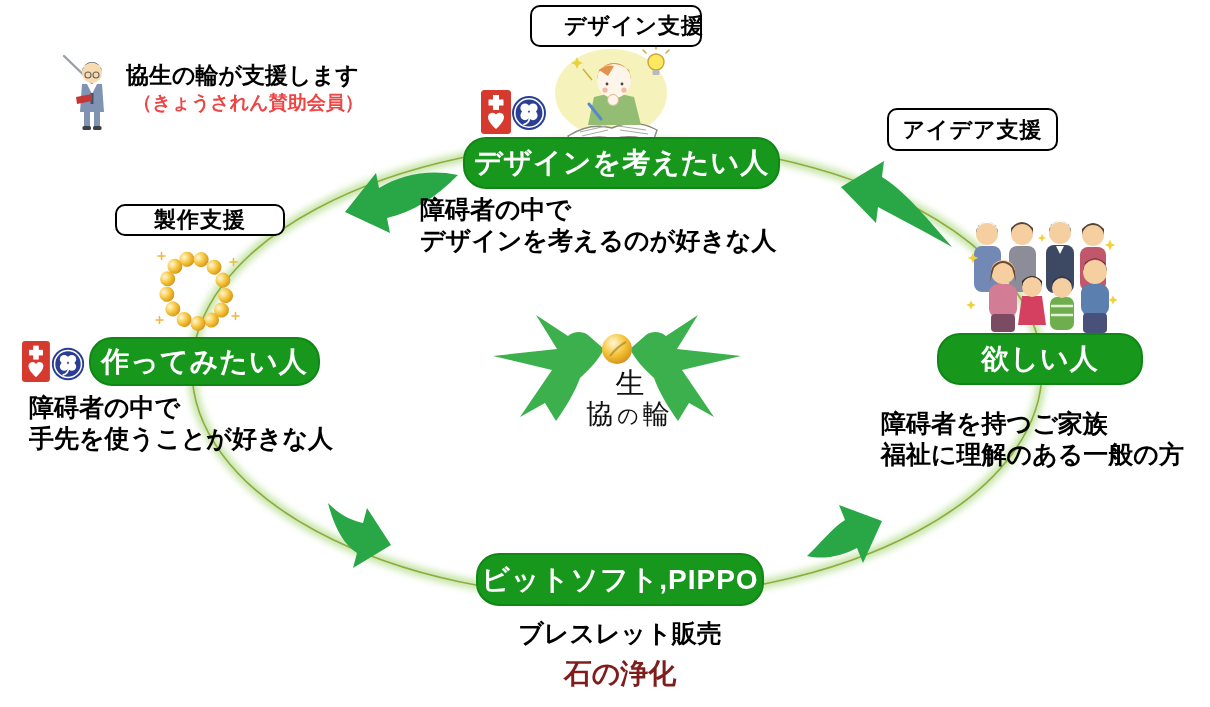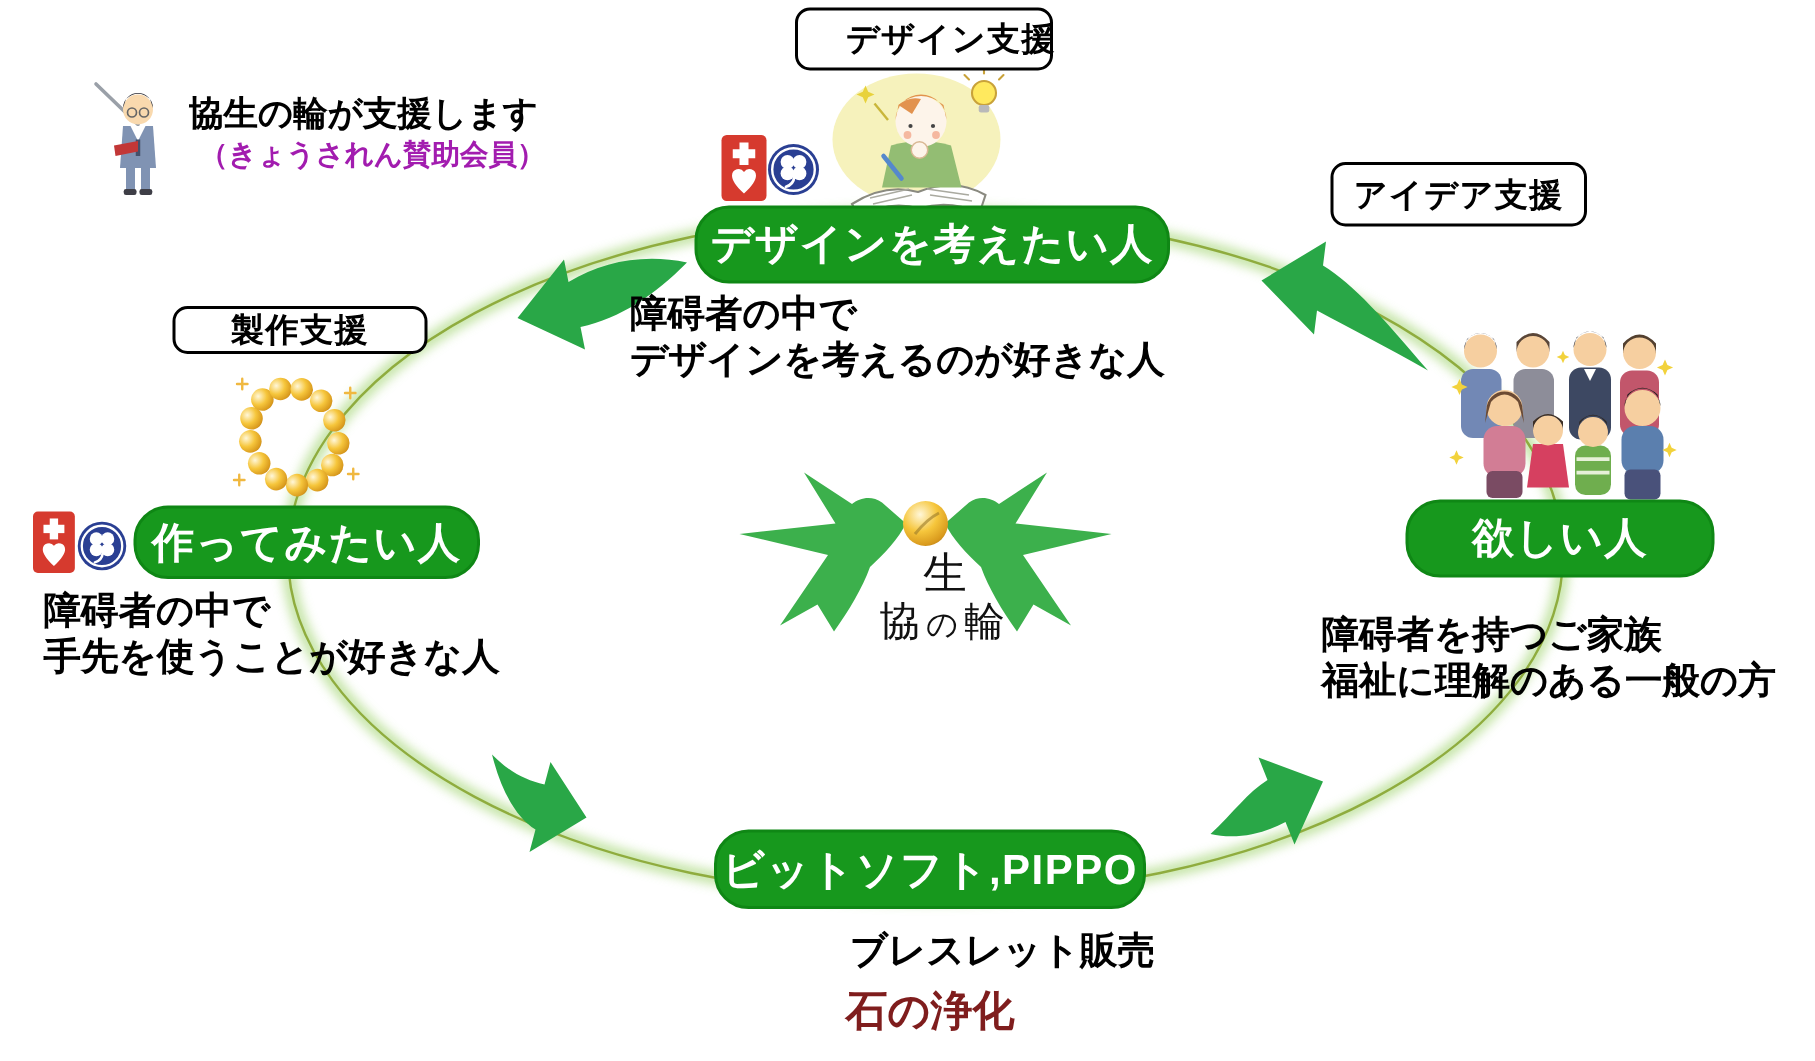--- a/index.html
+++ b/index.html
@@ -18,22 +18,22 @@
     position:absolute;background:#fff;border:2.5px solid #000;border-radius:10px;
     font-weight:bold;font-size:22px;display:flex;align-items:center;justify-content:center;
     box-sizing:border-box;white-space:nowrap;letter-spacing:1px;
   }
   .desc{
     position:absolute;font-weight:bold;font-size:25px;line-height:31px;
     text-align:left;white-space:nowrap;
   }
   .desc.left-align{text-align:left;}
   .title-note{position:absolute;left:126px;top:60px;font-weight:bold;font-size:23px;white-space:nowrap;}
-  .title-sub{position:absolute;left:133px;top:90px;font-weight:bold;font-size:19px;color:#a21caf;white-space:nowrap;}
-  .seller-desc1{position:absolute;left:470px;top:617px;width:300px;text-align:right;font-weight:bold;font-size:25px;white-space:nowrap;}
+  .title-sub{position:absolute;left:133px;top:90px;font-weight:bold;font-size:19px;color:#ef4444;white-space:nowrap;}
+  .seller-desc1{position:absolute;left:470px;top:617px;width:300px;text-align:center;font-weight:bold;font-size:25px;white-space:nowrap;}
   .seller-desc2{position:absolute;left:470px;top:655px;width:300px;text-align:center;font-weight:bold;font-size:28px;color:#7f1d1d;white-space:nowrap;}
   .logo-text{position:absolute;left:555px;top:368px;width:150px;text-align:center;font-weight:500;color:#111;}
   .logo-row-top{font-size:29px;line-height:30px;}
   .logo-row-bottom{font-size:27px;line-height:32px;letter-spacing:4px;}
   .logo-row-bottom .mid{font-size:21px;}
 </style>
 </head>
 <body>
 
 <div class="stage">

